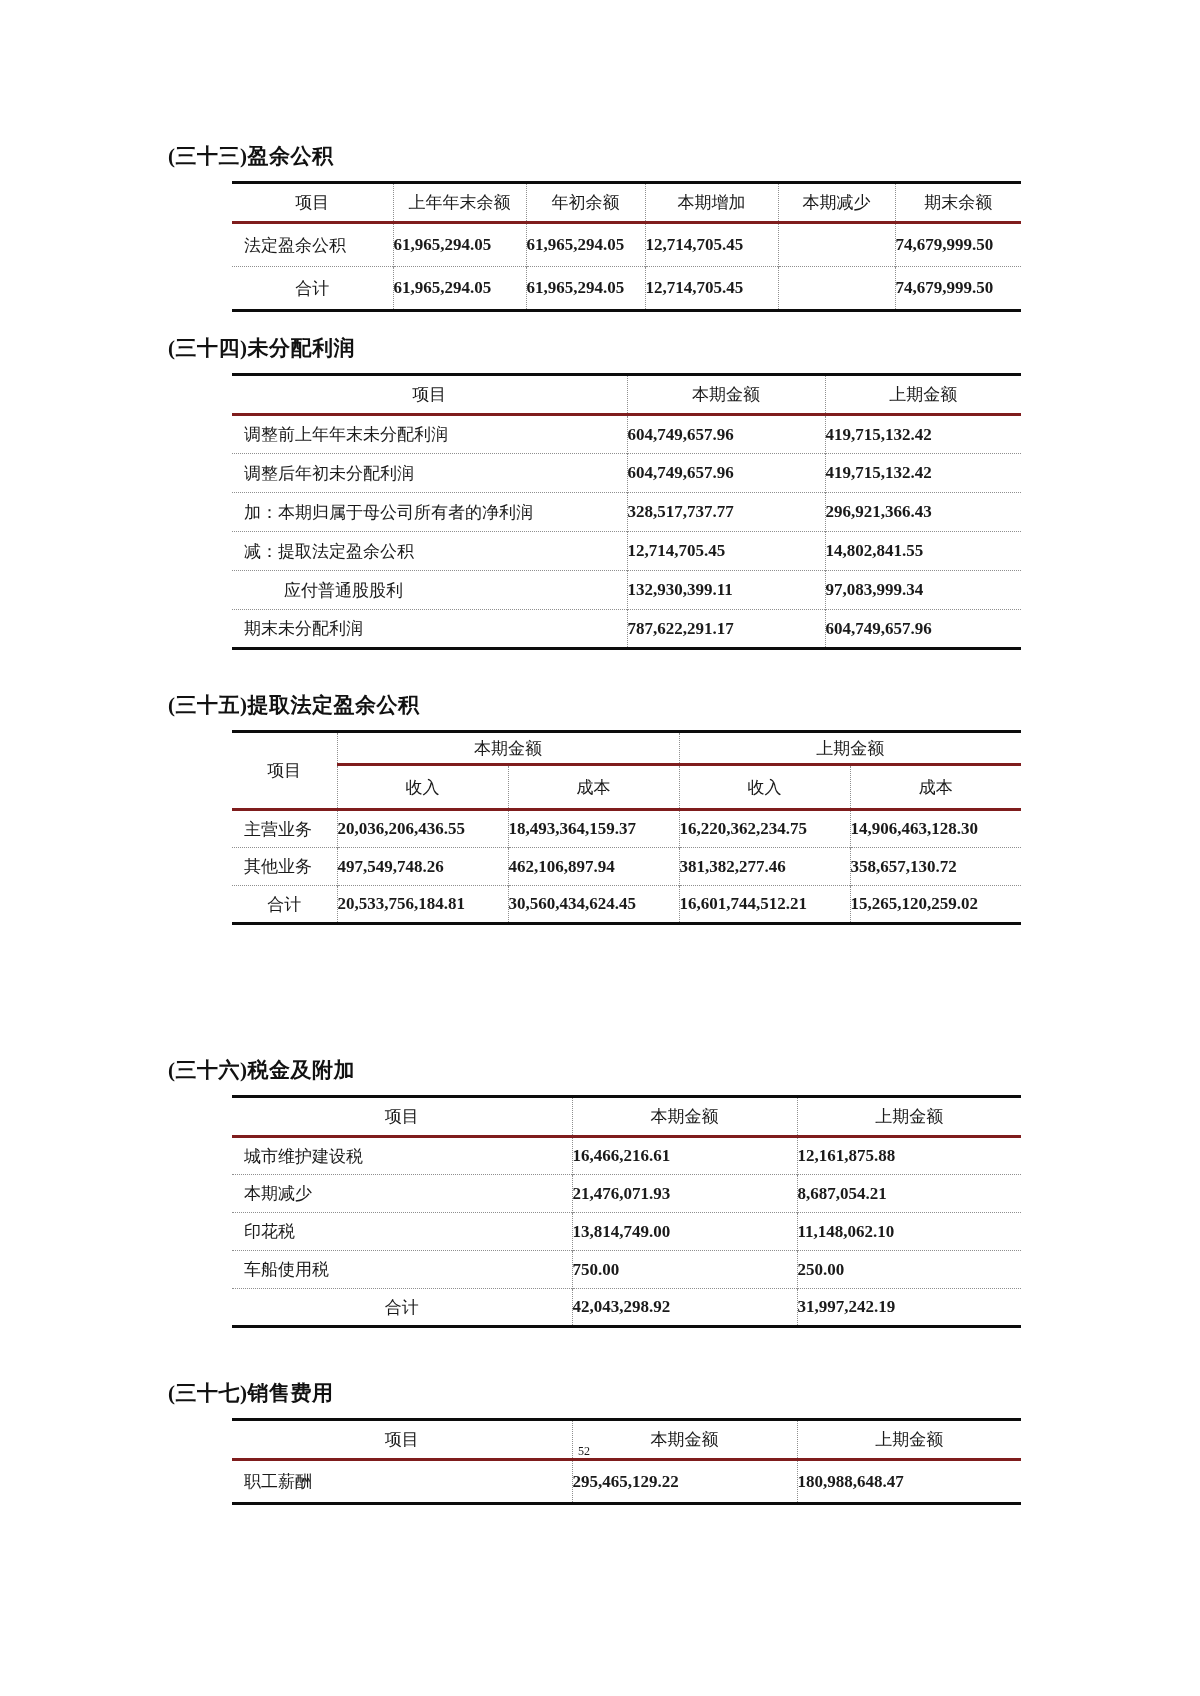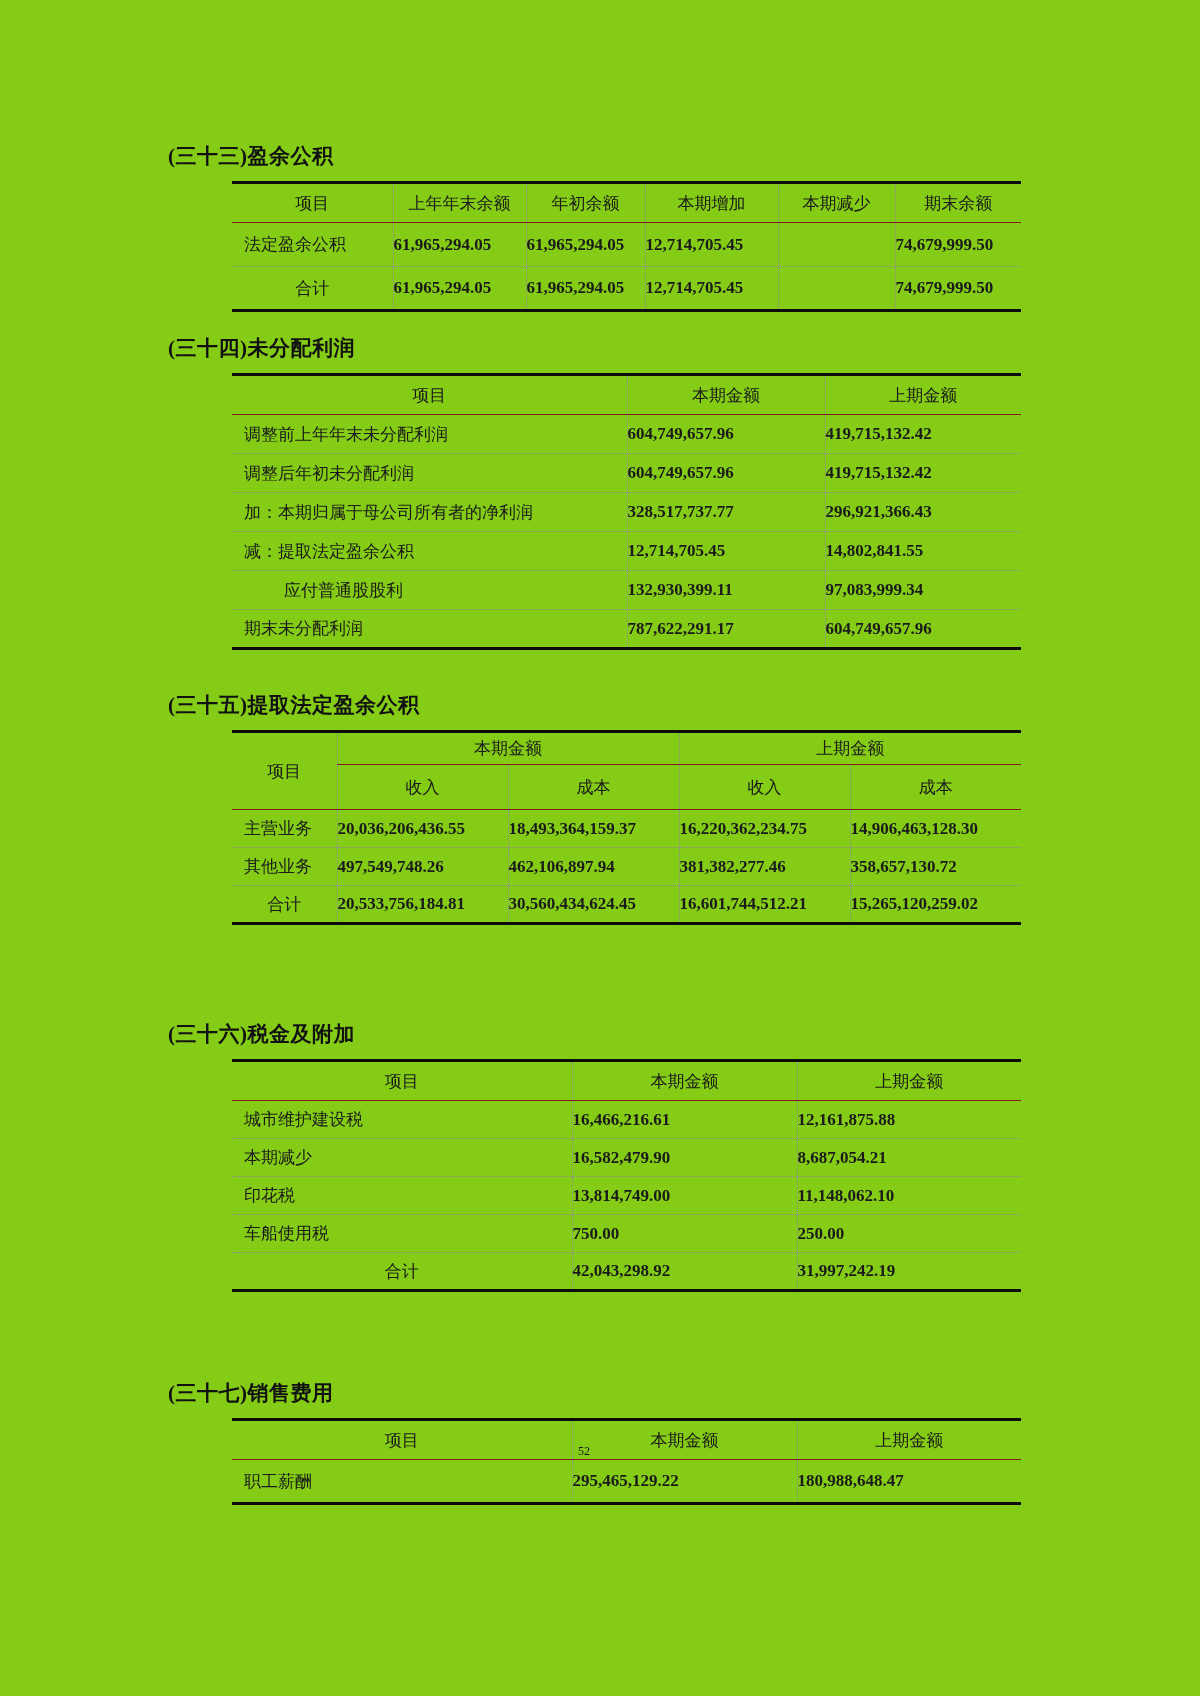--- a/index.html
+++ b/index.html
@@ -1,27 +1,27 @@
 <!DOCTYPE html>
 <html><head>
 <meta charset="utf-8">
 <style>
   * { margin:0; padding:0; box-sizing:border-box; }
   html,body { background:#e8e8e8; }
   body { font-family:"Liberation Serif","DejaVu Serif",serif; }
   .page {
-    position:relative; width:1200px; height:1696px; background:#84cc16;
+    position:relative; width:1200px; height:1696px; background:#ffffff;
     color:#141414; overflow:hidden;
   }
   .sec { position:absolute; left:168px; width:860px; }
   .sec-title { font-size:21px; font-weight:bold; color:#111; margin-bottom:11px; letter-spacing:0.5px; }
   table.fin { border-collapse:collapse; table-layout:fixed; width:789px; margin-left:64px;
     border-top:3px solid #0c0c0c; border-bottom:3px solid #0c0c0c; }
   table.fin th { font-weight:normal; font-size:17px; text-align:center; vertical-align:middle;
-    border-bottom:1px solid #7f1d1d; color:#1a1a1a; }
+    border-bottom:3px solid #7f1d1d; color:#1a1a1a; }
   table.fin td { font-size:17px; vertical-align:middle; color:#1a1a1a; }
   table.fin tbody tr { border-bottom:1px dotted #8f8f8f; }
   table.fin tbody tr:last-child { border-bottom:none; }
   .bl { border-left:1px dotted #8f8f8f; }
   .lbl { text-align:left; padding-left:12px; }
   .lbl-center { text-align:center; }
   .lbl-indent { text-align:left; padding-left:52px; }
   .num { text-align:left; padding-right:11px;font-weight:bold; }
   
   .t1 th { height:40px; } .t1 td { height:44px; }
@@ -171,21 +171,21 @@
           <td class="lbl-center">合计</td>
           <td class="num bl">20,533,756,184.81</td>
           <td class="num bl">30,560,434,624.45</td>
           <td class="num bl">16,601,744,512.21</td>
           <td class="num bl">15,265,120,259.02</td>
         </tr>
       </tbody>
     </table>
   </section>
 
-  <section class="sec" style="top:1020px">
+  <section class="sec" style="top:1056px">
     <h2 class="sec-title">(三十六)税金及附加</h2>
     <table class="fin t4">
       <colgroup>
           <col style="width:340px">
           <col style="width:225px">
           <col style="width:224px">
         </colgroup>
       <thead>
         <tr>
           <th>项目</th>
@@ -194,21 +194,21 @@
         </tr>
       </thead>
       <tbody>
         <tr>
           <td class="lbl">城市维护建设税</td>
           <td class="num bl">16,466,216.61</td>
           <td class="num bl">12,161,875.88</td>
         </tr>
         <tr>
           <td class="lbl">本期减少</td>
-          <td class="num bl">16,582,479.90</td>
+          <td class="num bl">21,476,071.93</td>
           <td class="num bl">8,687,054.21</td>
         </tr>
         <tr>
           <td class="lbl">印花税</td>
           <td class="num bl">13,814,749.00</td>
           <td class="num bl">11,148,062.10</td>
         </tr>
         <tr>
           <td class="lbl">车船使用税</td>
           <td class="num bl">750.00</td>

